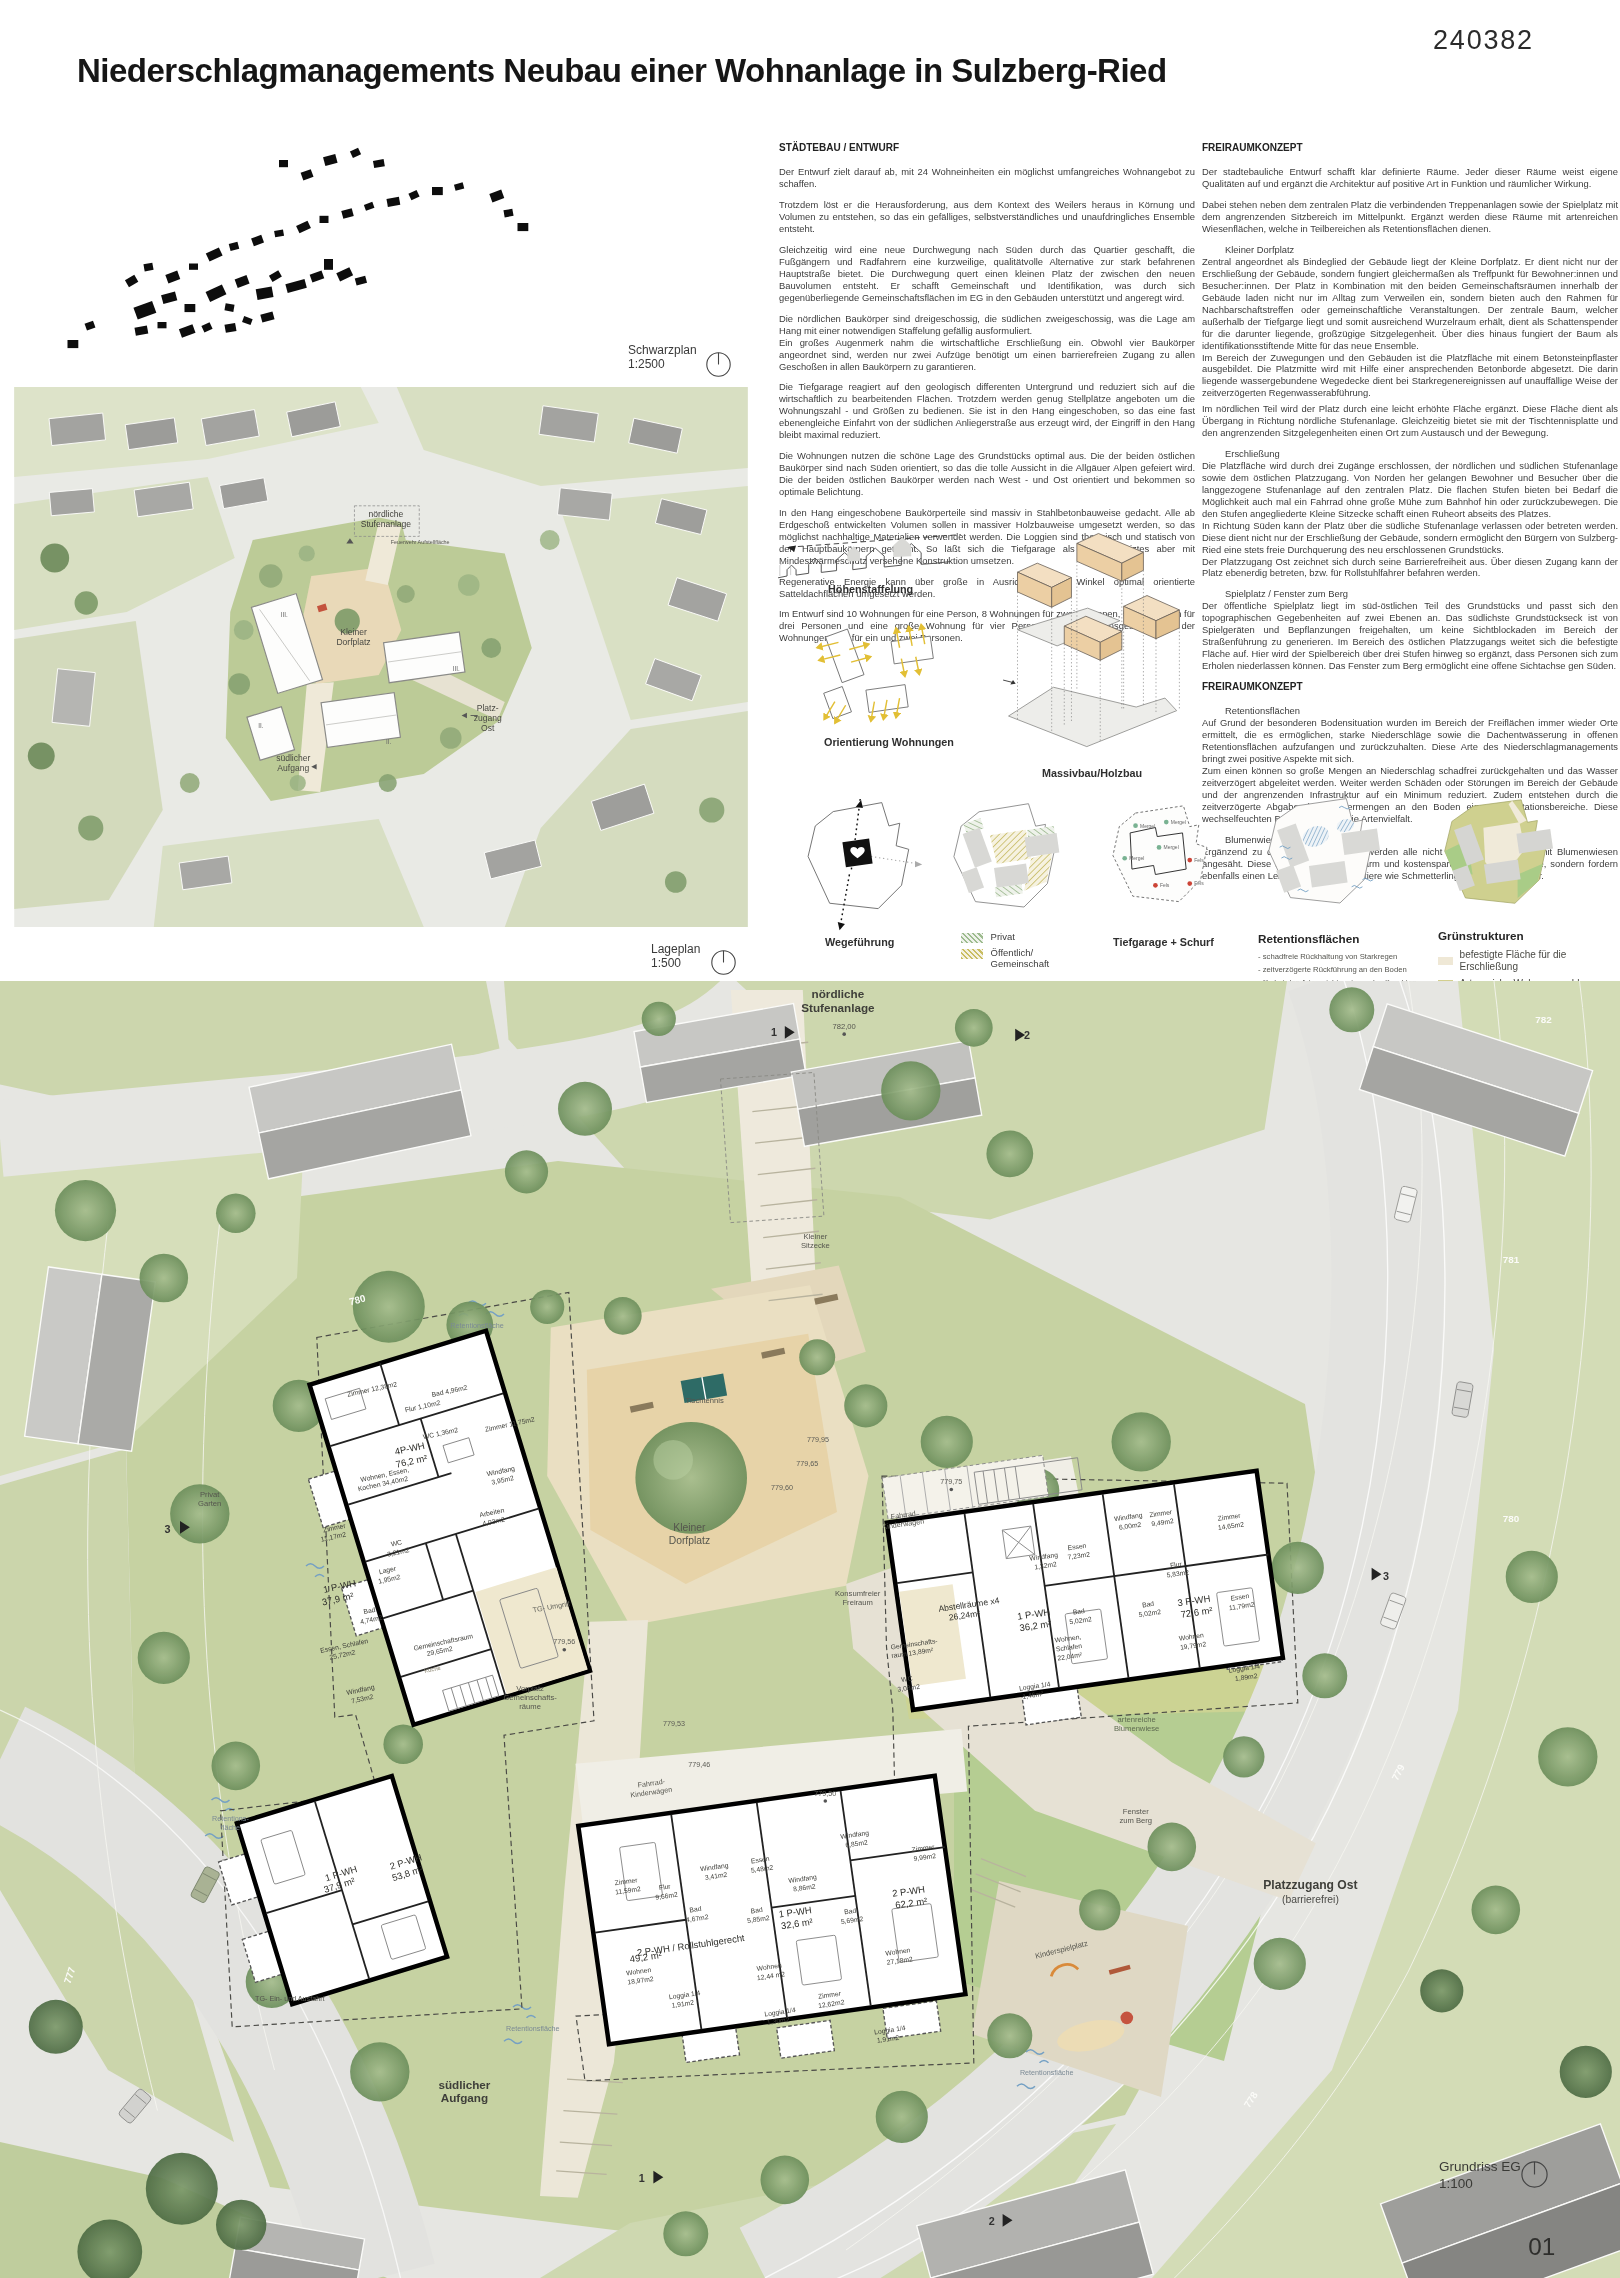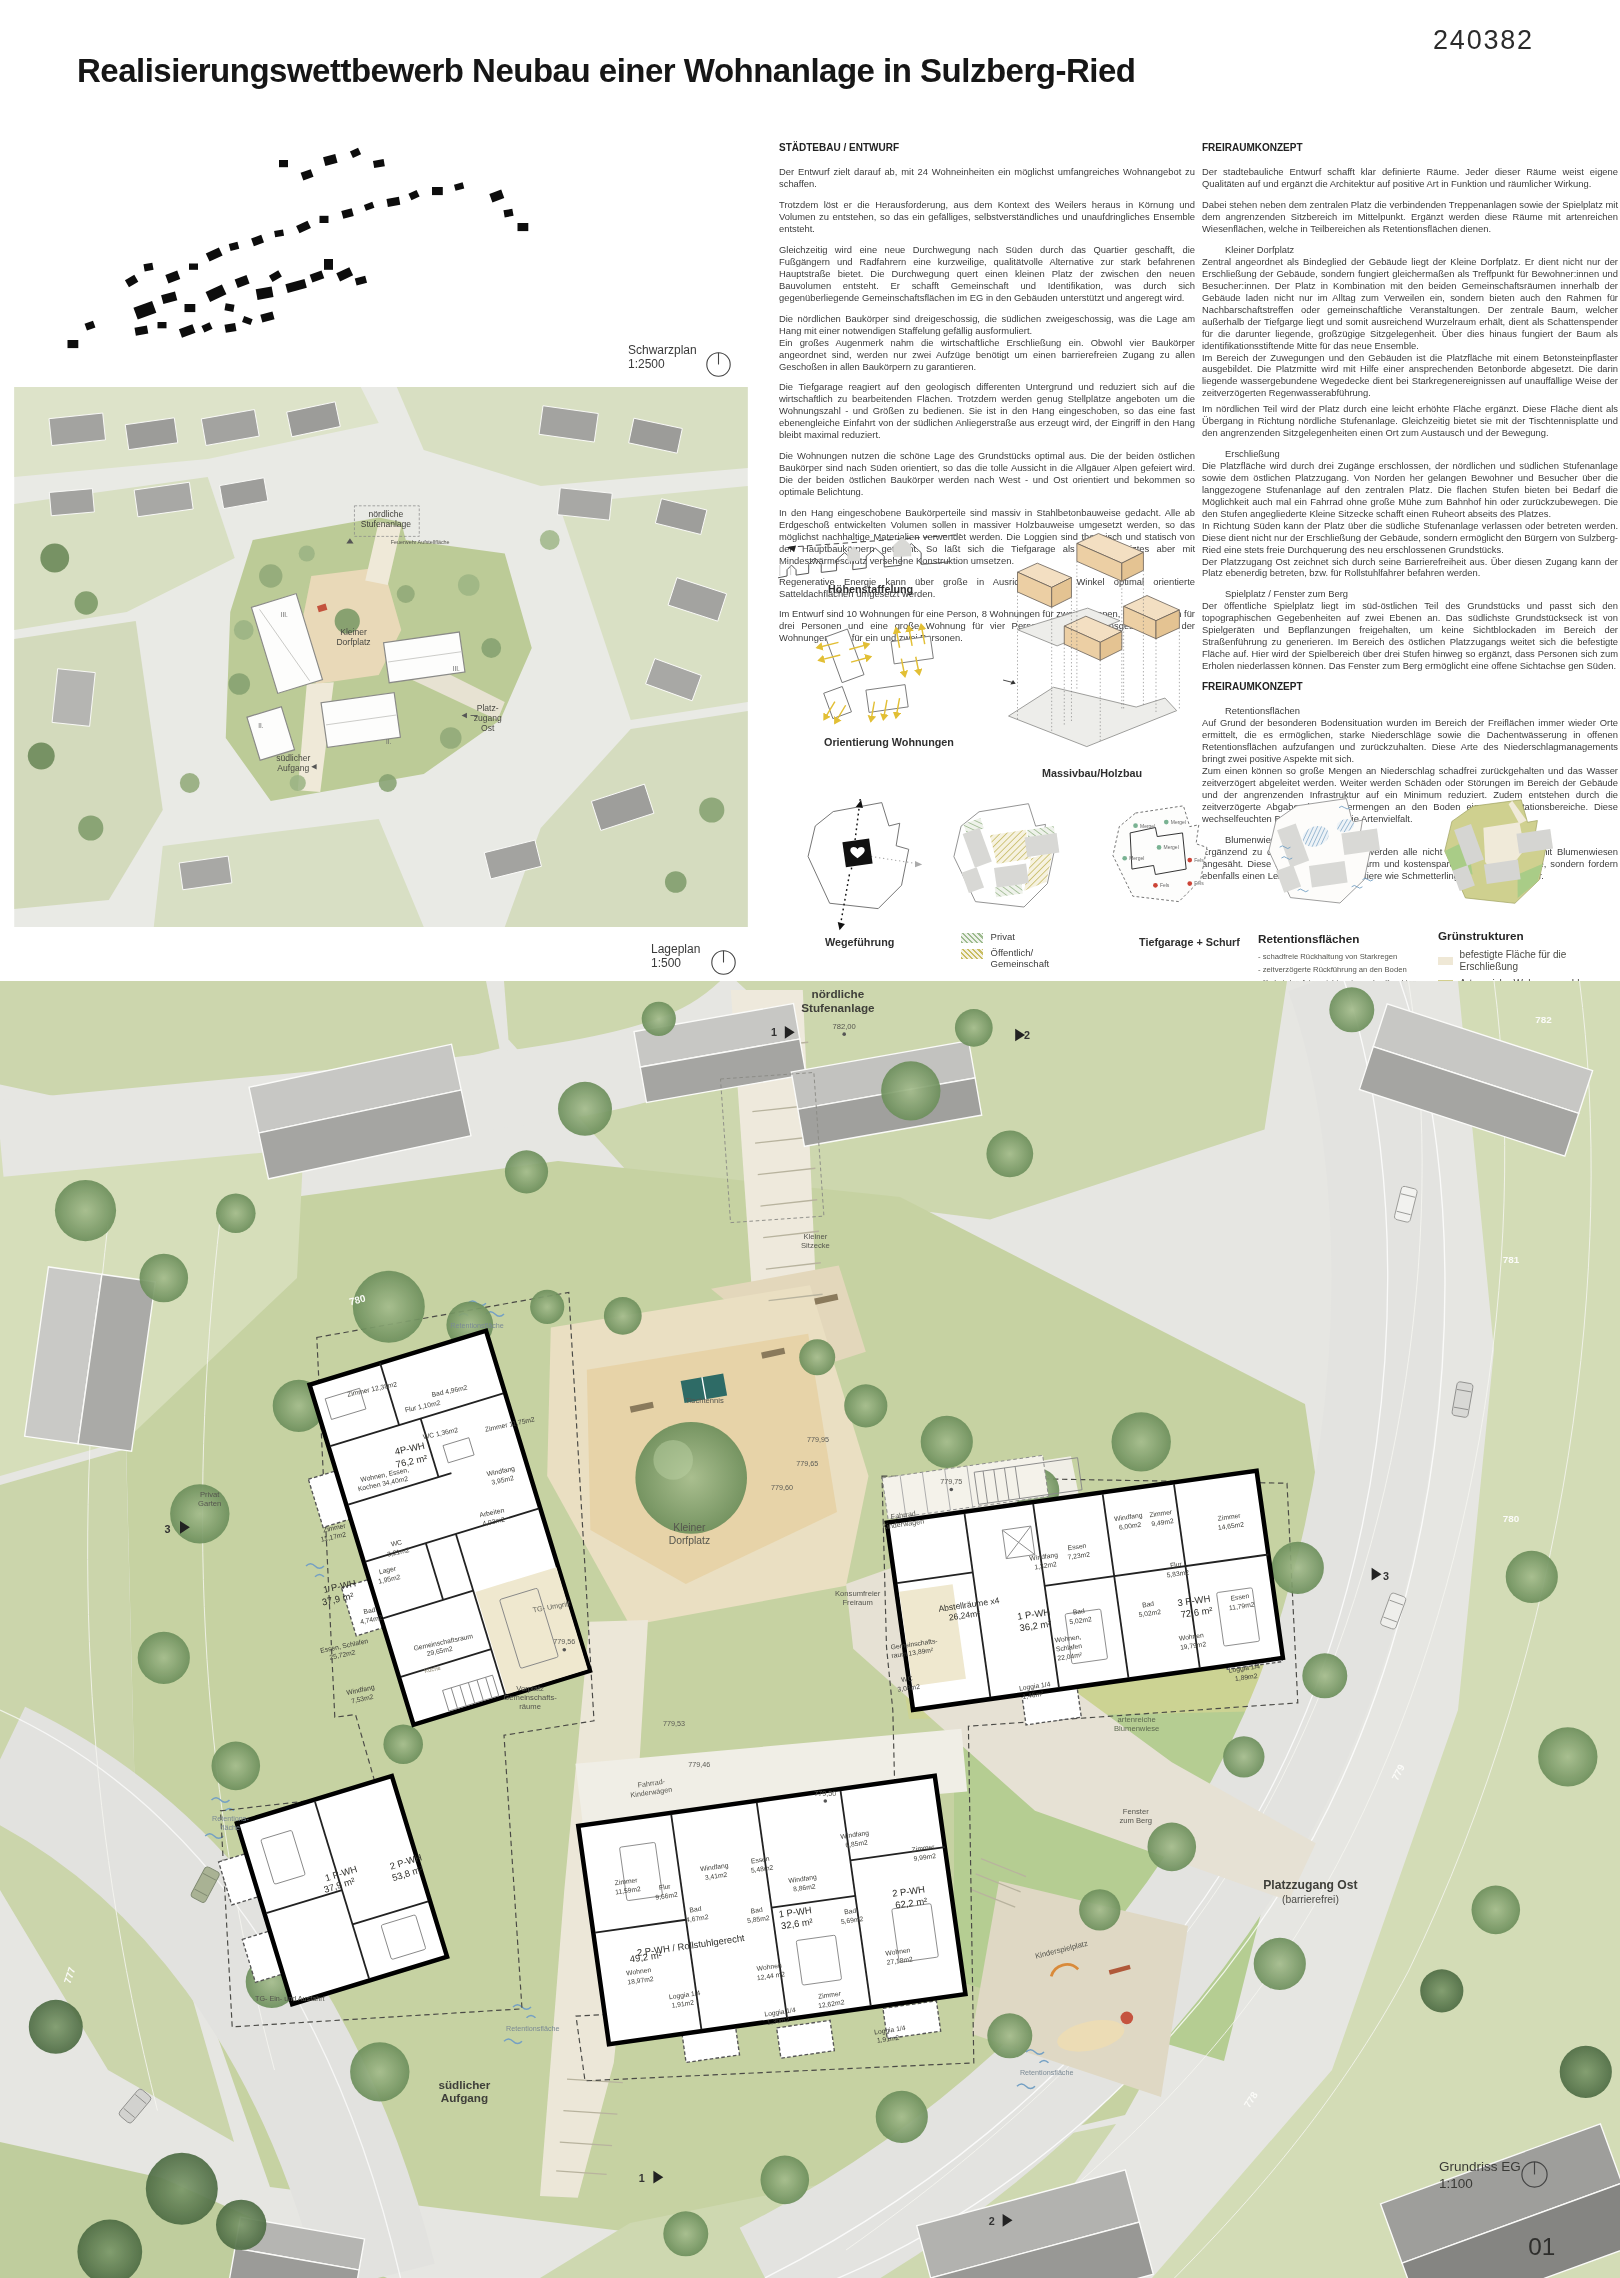--- a/index.html
+++ b/index.html
@@ -24,21 +24,21 @@
   .chip-olive{background:#d3cf8e;}
   .chip-green{background:#a9cc87;}
   .bullets div{font-size:7.7px;color:#55554f;margin-bottom:3.6px;line-height:1.2;}
   svg{display:block;}
   svg text{font-family:"Liberation Sans",sans-serif;}
 </style>
 </head>
 <body>
 
 <div class="abs board-number">240382</div>
-<div class="abs title">Realisierungswettbewerb Neubau einer Wohnanlage in Sulzberg-Ried</div>
+<div class="abs title">Niederschlagmanagements Neubau einer Wohnanlage in Sulzberg-Ried</div>
 
 <svg class="abs" style="left:54px;top:115px;" width="585" height="270" viewBox="0 0 650 300">
   <g fill="#0d0d0d">
     <rect x="90" y="210" width="22" height="14" transform="rotate(-20 101 217)"></rect>
       <rect x="120" y="198" width="16" height="10" transform="rotate(-15 128 203)"></rect>
     <rect x="145" y="210" width="12" height="9"></rect>
       <rect x="170" y="192" width="20" height="12" transform="rotate(-25 180 198)"></rect>
     <rect x="190" y="210" width="10" height="8" transform="rotate(10 195 214)"></rect>
       <rect x="202" y="180" width="14" height="10" transform="rotate(-20 209 185)"></rect>
     <rect x="225" y="192" width="18" height="12" transform="rotate(-10 234 198)"></rect>
@@ -372,21 +372,21 @@
     <circle cx="24" cy="60" r="2.6" fill="#79b292"></circle>
       <text x="29" y="62" font-size="5.5" fill="#666">Mergel</text>
     <circle cx="58" cy="90" r="2.6" fill="#cc4437"></circle>
       <text x="63" y="92" font-size="5.5" fill="#666">Fels</text>
     <circle cx="96" cy="62" r="2.6" fill="#cc4437"></circle>
       <text x="101" y="64" font-size="5.5" fill="#666">Fels</text>
     <circle cx="96" cy="88" r="2.6" fill="#cc4437"></circle>
       <text x="101" y="90" font-size="5.5" fill="#666">Fels</text>
   </g>
 </svg>
-<div class="abs dcap" style="left:1113px;top:936px;margin-left:26px;">Tiefgarage + Schurf</div>
+<div class="abs dcap" style="left:1113px;top:936px;">Tiefgarage + Schurf</div>
 
 <svg class="abs" style="left:1256px;top:795px;" width="149" height="126" viewBox="0 0 165 140">
   <defs>
       <pattern id="hb" width="4" height="4" patternTransform="rotate(45)" patternUnits="userSpaceOnUse">
         <rect width="4" height="4" fill="#eef3f7"></rect>
         <line x1="0" y1="0" x2="0" y2="4" stroke="#74a0c4" stroke-width="1.4"></line>
       </pattern>
     </defs>
   <polygon points="45,12 100,4 107,30 118,28 114,52 128,56 120,94 93,120 38,114 14,62 22,28" fill="#fdfcfa" stroke="#888" stroke-width="0.9"></polygon>
   <g fill="#d9d9d6">

